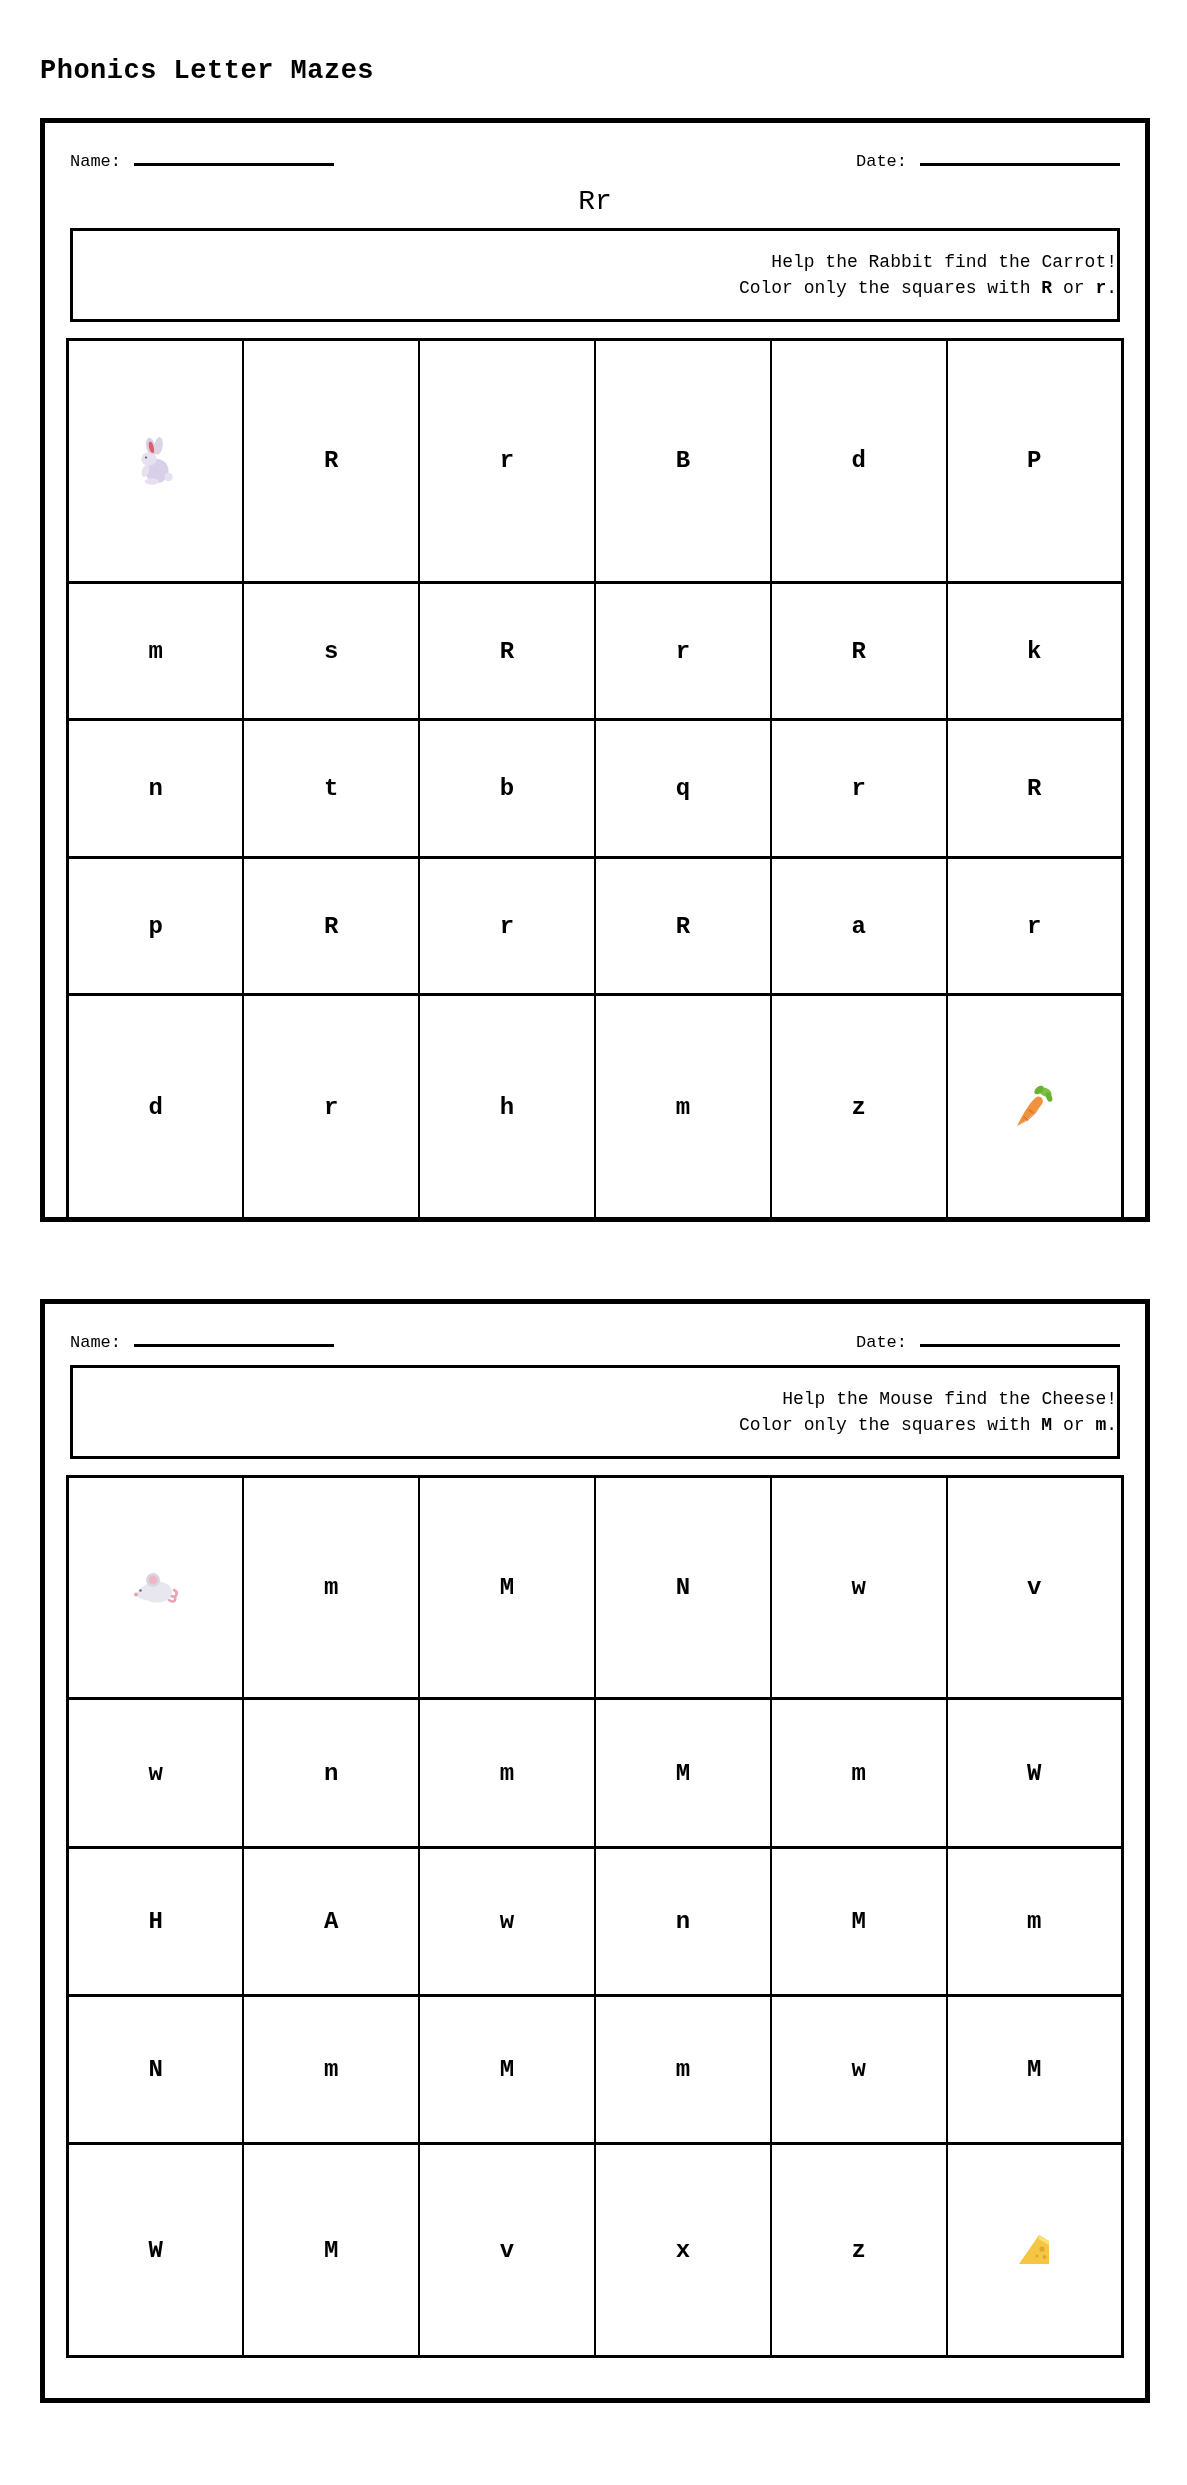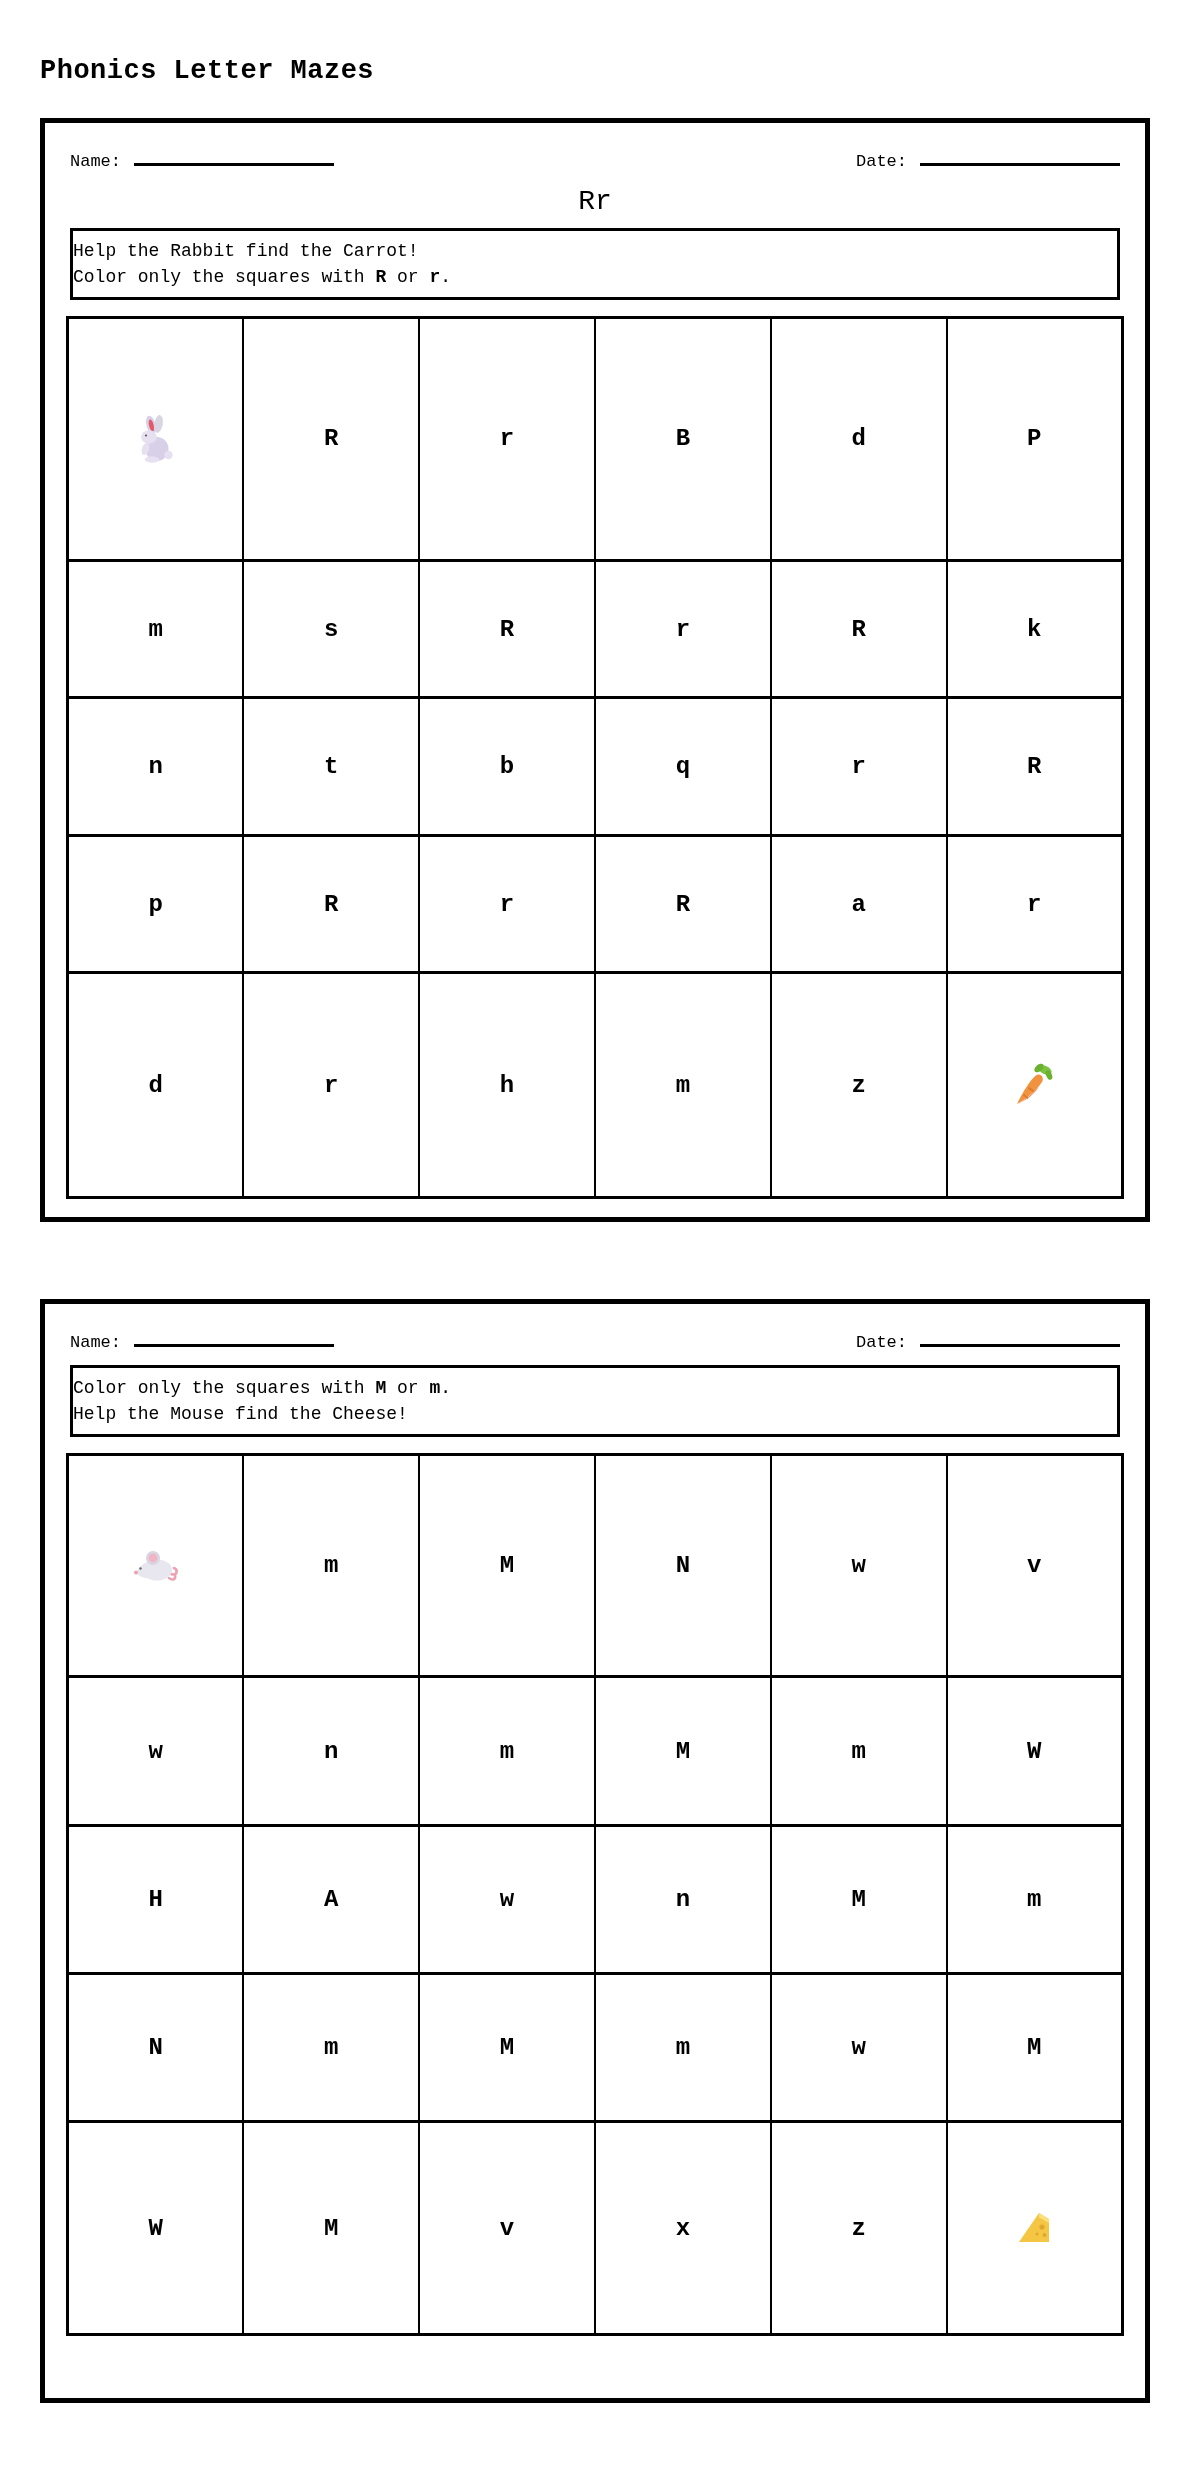--- a/index.html
+++ b/index.html
@@ -59,22 +59,22 @@
     text-align: center;
     font-size: 28px;
     line-height: 28px;
     font-weight: normal;
     margin-top: 16px;
   }
   .instruction-box {
     box-sizing: border-box;
     margin: 12px 25px 0 25px;
     border: 3px solid #000000;
-    padding: 7px 0;
-    text-align: left;
+    padding: 18px 0;
+    text-align: right;
     font-size: 18px;
     line-height: 26px;
   }
   .instruction-box b { font-weight: bold; }
   .letter-grid {
     border-collapse: collapse;
     table-layout: fixed;
     width: 1058px;
     height: 883px;
     margin: 16px auto 0 auto;
@@ -182,22 +182,22 @@
   <div class="worksheet">
     <div class="ws-header">
       <span class="fill-group">
         <span>Name:</span><span class="fill-line"></span>
       </span>
       <span class="fill-group">
         <span>Date:</span><span class="fill-line"></span>
       </span>
     </div>
     <div class="instruction-box">
+      <div>Help the Mouse find the Cheese!</div>
       <div><span>Color only the squares with </span><b>M</b><span> or </span><b>m</b><span>.</span></div>
-      <div>Help the Mouse find the Cheese!</div>
     </div>
     <table class="letter-grid">
       <tbody>
             <tr>
               <td><svg width="48" height="42" viewBox="0 0 48 42">
     <path d="M39,29 C45,31.5 46.5,25 42,23" stroke="#eda2b2" stroke-width="2.6" fill="none" stroke-linecap="round"></path>
     <path d="M37,33 C41,36 44,34 43,30" stroke="#eda2b2" stroke-width="2.6" fill="none" stroke-linecap="round"></path>
     <ellipse cx="25" cy="25" rx="15" ry="10.5" fill="#e8e6ee"></ellipse>
     <path d="M4,28 C8,19 15,15.5 22,17 L22,33 C14,34.5 8,32 4,28 Z" fill="#e8e6ee"></path>
     <circle cx="21" cy="13" r="7" fill="#d9d5e2"></circle>

